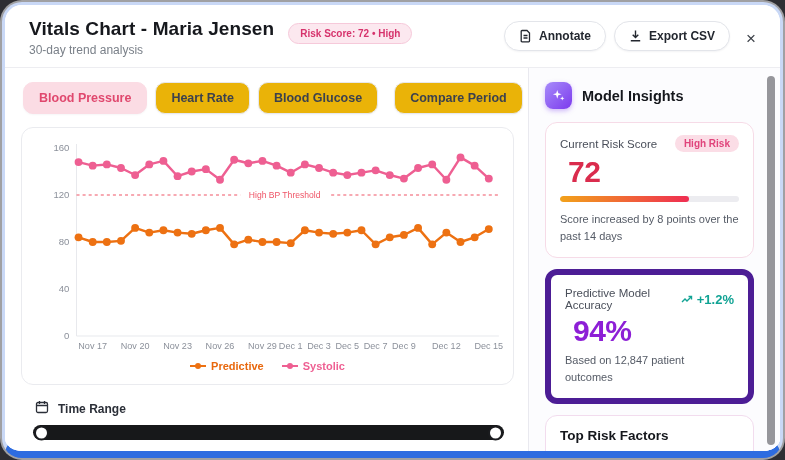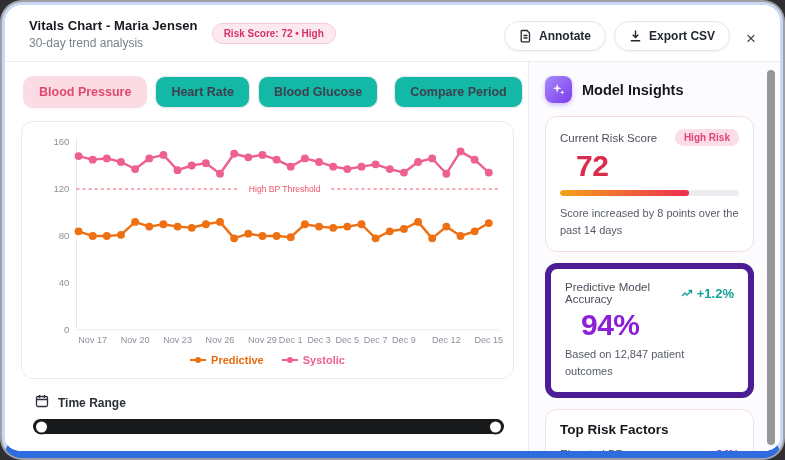--- a/index.html
+++ b/index.html
@@ -6,39 +6,39 @@
   html,body { width:785px; height:460px; overflow:hidden; background:#2e2e33;
     font-family:"Liberation Sans", sans-serif; }
   .frame { position:absolute; inset:2px; border-radius:20px; background:#fff;
     border:3px solid #c9d8f6; border-bottom:7px solid #2e6ce0; overflow:hidden;
     box-shadow:0 0 0 2px rgba(255,255,255,.55); }
   .window { height:100%; display:flex; flex-direction:column; background:#fff; }
 
   
   .header { display:flex; align-items:flex-start; padding:13px 20px 10px 24px;
     border-bottom:1px solid #ededf1; }
-  .title-block h1 { font-size:13px; font-weight:700; color:#16181d; letter-spacing:.1px; }
+  .title-block h1 { font-size:19px; font-weight:700; color:#16181d; letter-spacing:.1px; }
   .subtitle { font-size:12px; color:#7a8089; margin-top:3px; }
   .risk-badge { margin-left:14px; margin-top:5px; background:#fce8ef; border:1px solid #f6c9da;
     border-radius:999px; padding:4px 11px; font-size:10px; font-weight:700; color:#d6336c; white-space:nowrap; }
   .hspacer { flex:1; }
   .hbtn { display:inline-flex; align-items:center; gap:7px; border:1px solid #e3e5ea; border-radius:999px;
     padding:7px 14px; font-size:12px; font-weight:600; color:#23272f; background:#fff; cursor:pointer;
     box-shadow:0 1px 2px rgba(20,20,40,.05); margin-left:8px; margin-top:3px; }
   .hbtn svg { display:block; }
   .close-x { margin-left:12px; margin-top:8px; font-size:17px; color:#3c4048; background:none; border:none;
     cursor:pointer; line-height:1; padding:4px; }
 
   
   .body-row { flex:1; display:flex; min-height:0; }
   .main { flex:1; min-width:0; padding:12px 14px 0 16px; display:flex; flex-direction:column; }
 
   .tabs-row { display:flex; align-items:flex-end; gap:8px; margin:2px 2px 13px 2px; }
   .tab { padding:8px 15px; border-radius:10px; font-size:12.5px; font-weight:600; border:1px solid #e7e8ec;
-    background:#14b8a6; color:#3c414d; cursor:pointer; box-shadow:0 1px 2px rgba(20,20,40,.04); white-space:nowrap; }
+    background:#eab308; color:#3c414d; cursor:pointer; box-shadow:0 1px 2px rgba(20,20,40,.04); white-space:nowrap; }
   .tab.active { background:#fbdce4; color:#e0486e; border-color:#fbdce4; }
 
   .chart-card { border:1px solid #eaebef; border-radius:12px; padding:8px 4px 2px 4px; height:258px;
     background:#fff; }
   .legend { display:flex; justify-content:center; gap:18px; margin-top:2px; }
   .legend-item { display:inline-flex; align-items:center; gap:5px; font-size:11px; font-weight:600; }
   .legend-item.diastolic { color:#e8680e; }
   .legend-item.systolic { color:#ee5f92; }
 
   .time-row { display:flex; align-items:center; gap:9px; margin:15px 2px 0 14px; font-size:12px;
@@ -59,21 +59,21 @@
   .insights-title { font-size:14.5px; font-weight:700; color:#15171c; }
 
   .card { border-radius:12px; padding:12px 14px; margin-bottom:11px; background:#fff; }
   .card.risk { border:1px solid #f6dbe7; }
   .card.accuracy { border:6px solid #4c1d95; }
   .card.factors { border:1px solid #f2dcee; height:140px; margin-bottom:0; }
   .card-top { display:flex; align-items:center; justify-content:space-between; }
   .card-label { font-size:11.5px; color:#4a4f5a; }
   .hr-badge { background:#fbdde6; color:#e0447b; font-size:10px; font-weight:700; border-radius:999px;
     padding:3px 9px; }
-  .big-value { font-size:30px; font-weight:800; margin:3px 16px 7px; letter-spacing:-.5px; }
+  .big-value { font-size:30px; font-weight:800; margin:3px 8px 7px; letter-spacing:-.5px; }
   .big-value.red { color:#da2c4d; }
   .big-value.purple { color:#8d1fd6; margin-bottom:4px; }
   .bar-track { height:6px; border-radius:999px; background:#ececf0; overflow:hidden; margin-bottom:9px; }
   .bar-fill { height:100%; border-radius:999px; }
   .bar-fill.score { background:linear-gradient(90deg,#f2a21a,#ef2d52); }
   .card-note { font-size:11px; color:#555b66; line-height:1.55; }
   .delta { display:inline-flex; align-items:center; gap:4px; font-size:13px; font-weight:700; color:#11a394; }
 
   .factors-title { font-size:13.5px; font-weight:700; color:#15171c; margin-bottom:11px; }
   .factor { margin-bottom:11px; }

